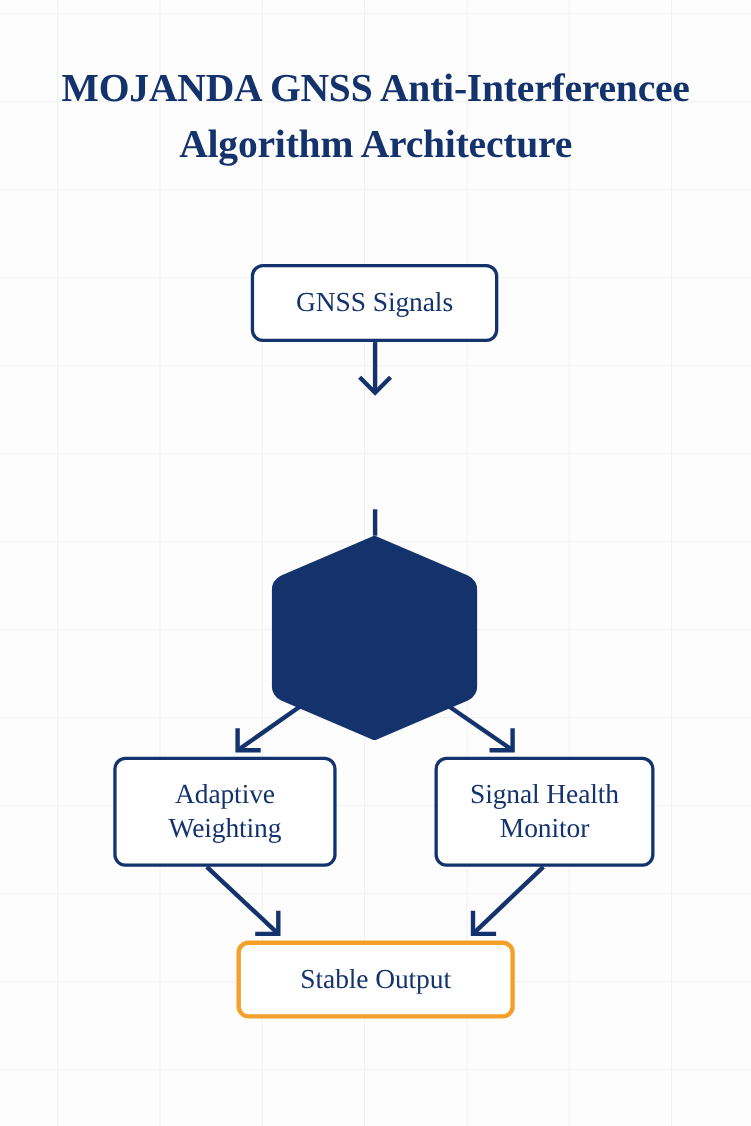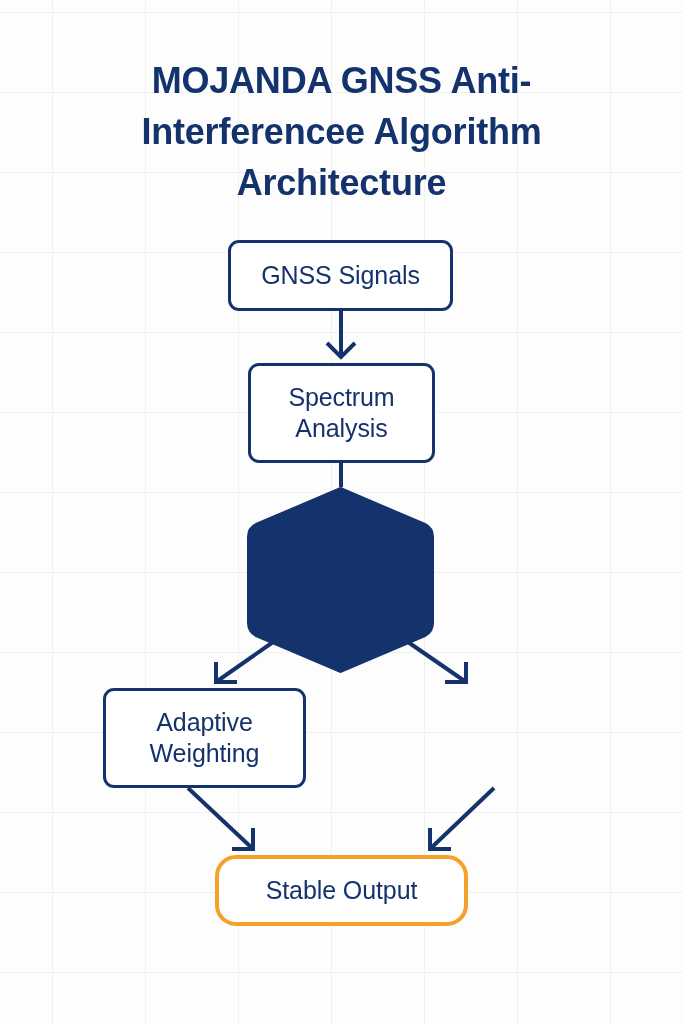--- a/index.html
+++ b/index.html
@@ -12,21 +12,21 @@
     position: relative;
     width: 683px;
     height: 1024px;
     overflow: hidden;
     background-color: #fdfdfd;
     background-image:
       linear-gradient(to right, #f1f1f1 1px, transparent 1px),
       linear-gradient(to bottom, #f1f1f1 1px, transparent 1px);
     background-size: 93px 80px;
     background-position: 52px 12px;
-    font-family: Liberation Sans, sans-serif;
+    font-family: Liberation Serif, serif;
     -webkit-font-smoothing: antialiased;
   }
 
   
   #title {
     position: absolute;
     left: 50px;
     top: 55px;
     width: 583px;
     text-align: center;
@@ -60,21 +60,21 @@
     font-size: 25px;
     line-height: 31px;
     letter-spacing: -0.1px;
   }
   .node.rounded {
     border: 3px solid #14336d;
     border-radius: 11px;
   }
   .node.accent {
     border: 4px solid #f6a02c;
-    border-radius: 21px;
+    border-radius: 11px;
   }
 
   #node-gnss-signals   { left: 228px; top: 240px; width: 225px; height: 71px; }
   #node-spectrum       { left: 248px; top: 363px; width: 187px; height: 100px; }
   #node-adaptive       { left: 85px;  top: 688px; width: 203px; height: 100px; margin-left: 18px; }
   #node-signal-health  { left: 395px; top: 688px; width: 200px; height: 100px; }
   #node-stable-output  { left: 215px; top: 855px; width: 253px; height: 71px; }
 
   
   #node-fusion-filter {
@@ -142,23 +142,20 @@
         <line x1="494" y1="788" x2="430" y2="849"></line>
         <polyline points="430,828 430,849 451,849"></polyline>
       </g>
     </g>
   </svg>
 
   <div class="node rounded" id="node-gnss-signals">
     <span>GNSS Signals</span>
   </div>
 
-  <div class="node rounded" id="node-spectrum">
-    <span>Spectrum Analysis</span>
-  </div>
 
   <div id="node-fusion-filter">
     <svg class="hex-shape" viewBox="0 0 187 186" width="187" height="186" aria-hidden="true">
       <path d="M 93.5 1
                L 178 37
                Q 186 41 186 50
                L 186 136
                Q 186 145 178 149
                L 93.5 185
                L 9 149
@@ -166,18 +163,21 @@
                L 1 50
                Q 1 41 9 37
                Z" fill="#14336d" stroke="#14336d" stroke-width="2"></path>
     </svg>
   </div>
 
   <div class="node rounded" id="node-adaptive">
     <span>Adaptive Weighting</span>
   </div>
 
+  <div class="node rounded" id="node-signal-health">
+    <span>Signal Health Monitor</span>
+  </div>
 
   <div class="node accent" id="node-stable-output">
     <span>Stable Output</span>
   </div>
 
 </div>
 
 </body></html>

